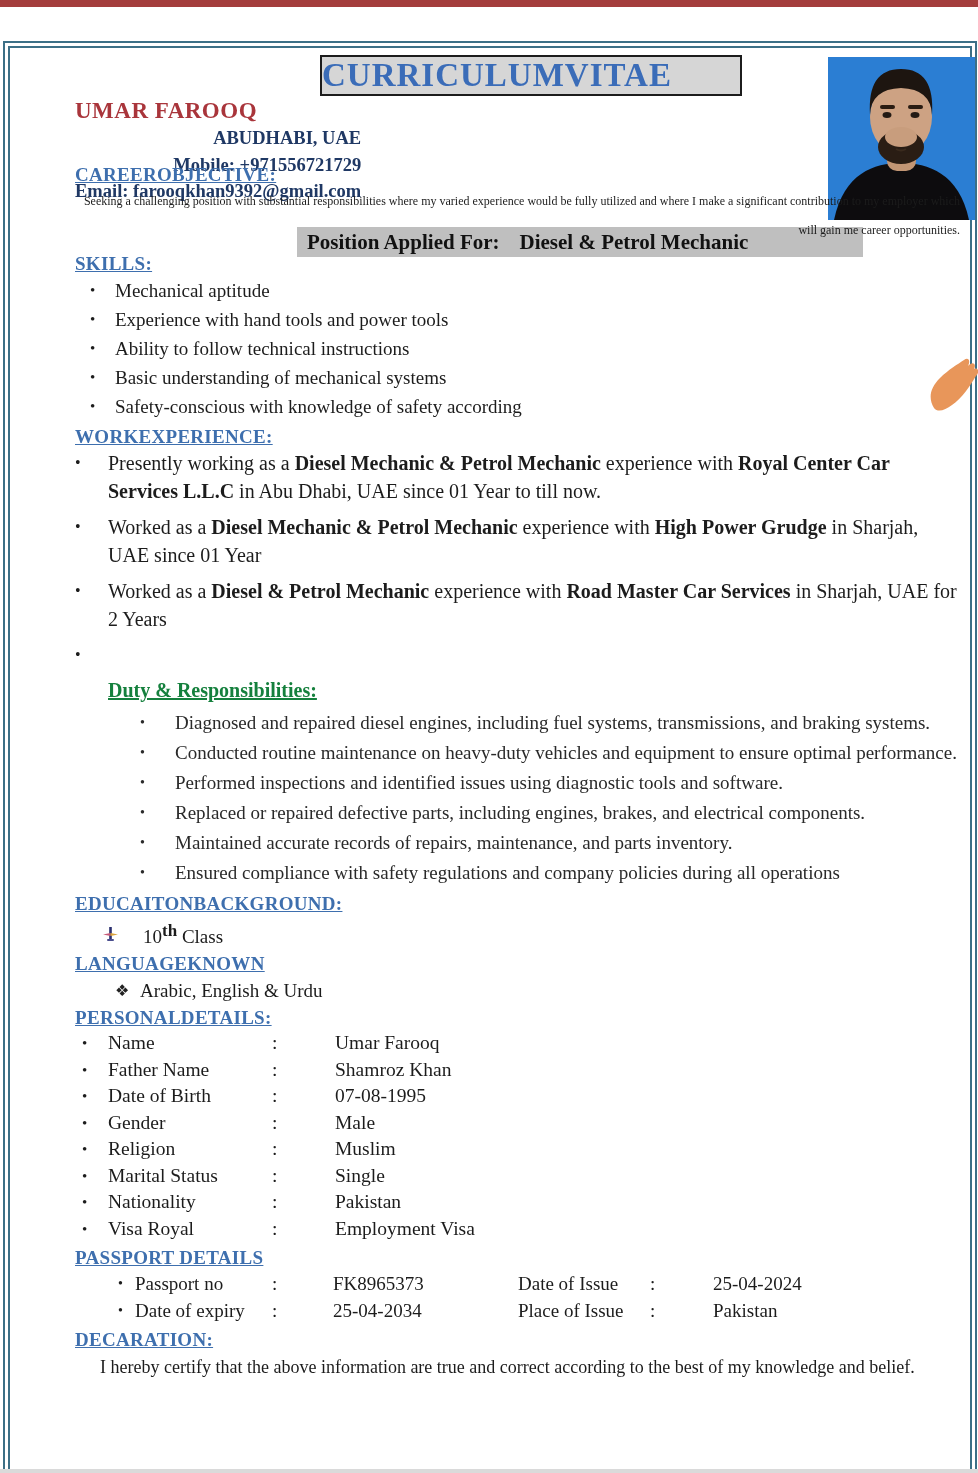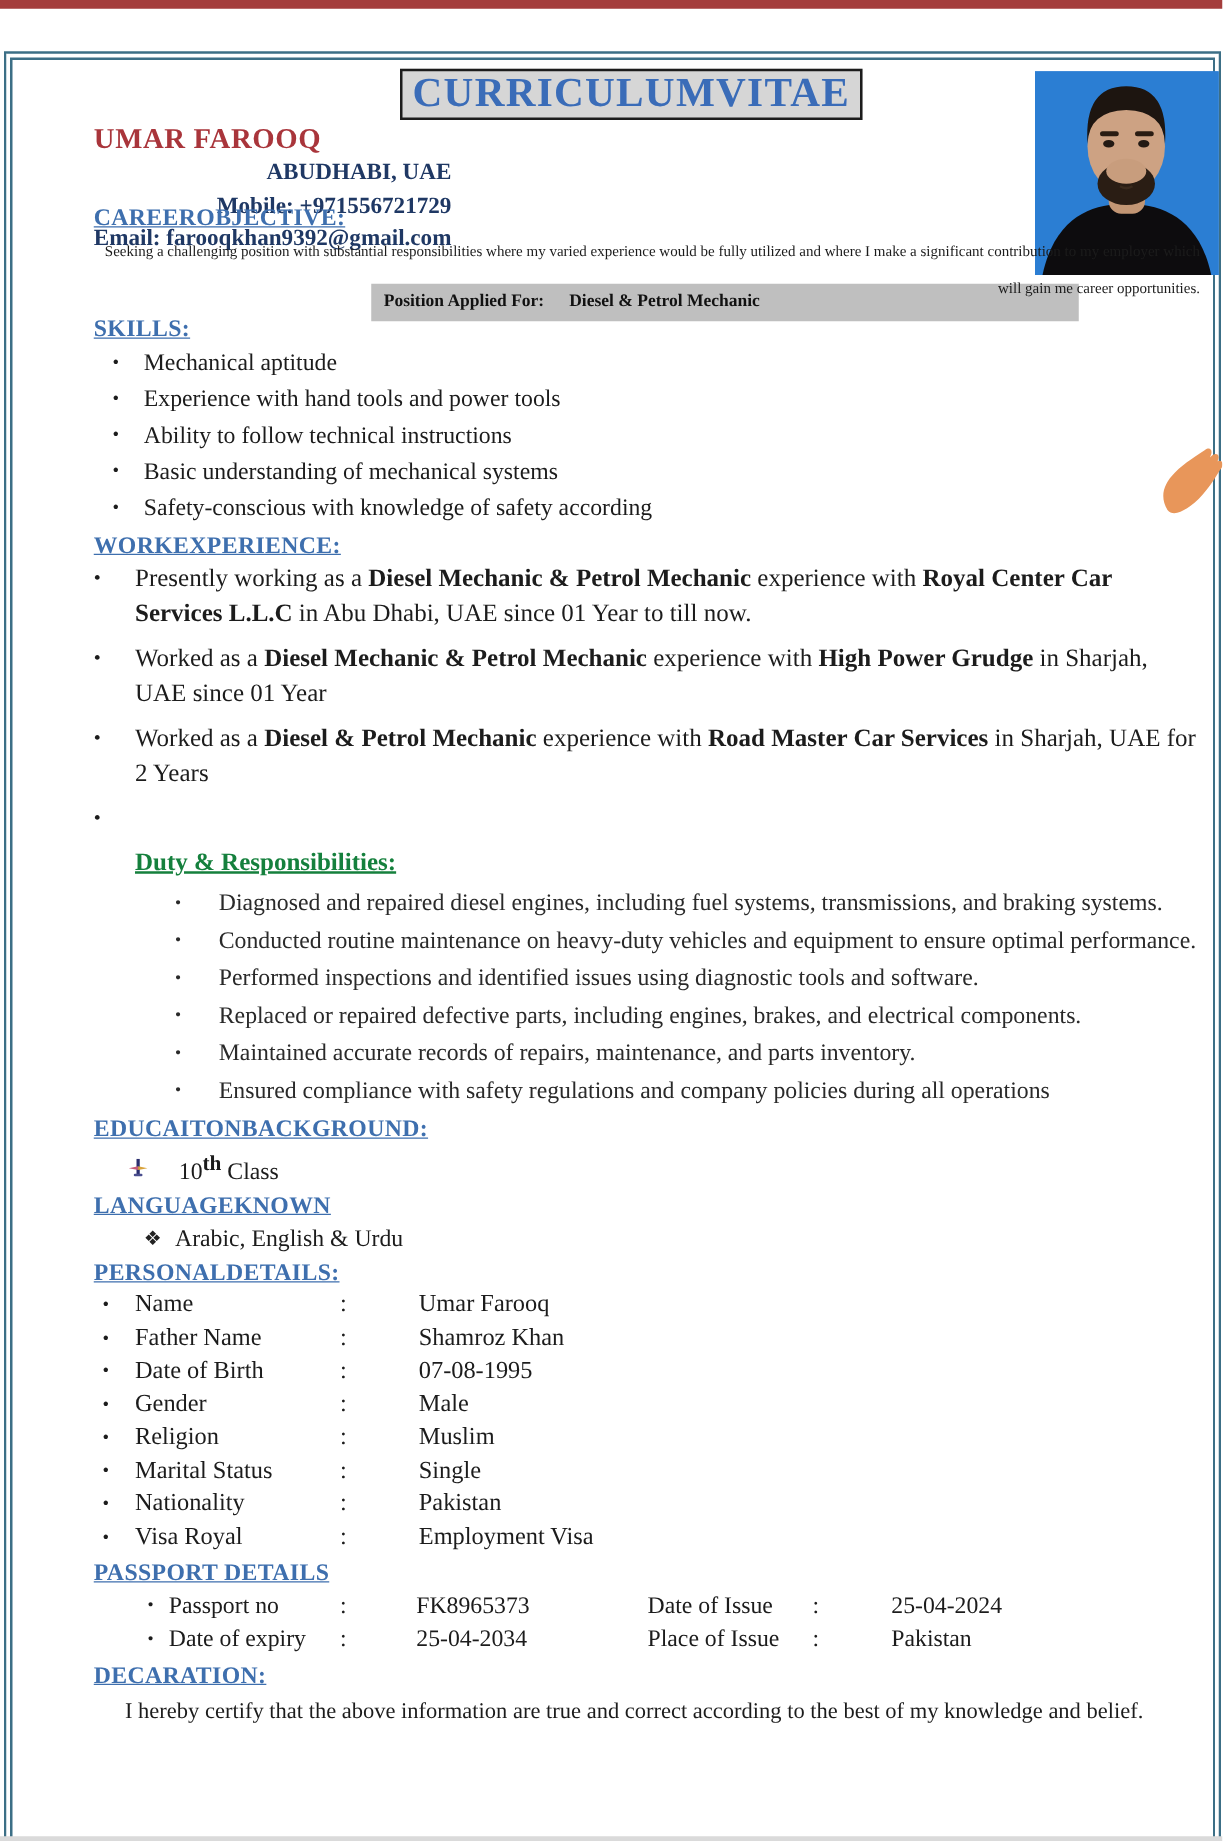--- a/index.html
+++ b/index.html
@@ -11,38 +11,38 @@
   .top-bar{position:absolute;left:0;top:0;width:978px;height:7px;background:#a43d3c;}
   .bottom-strip{position:absolute;left:0;bottom:0;width:978px;height:4px;background:#dadada;}
   
   .frame{
     position:absolute;left:3px;top:41px;right:1px;height:1500px;
     border:7px double #3c6f86;border-bottom:none;box-sizing:border-box;
     pointer-events:none;
   }
   
   .title-box{
-    position:absolute;left:320px;top:55px;width:370px;height:41px;
+    position:absolute;left:320px;top:55px;width:422px;height:41px;
     background:#d6d6d6;border:2px solid #1c1c1c;box-sizing:border-box;
-    display:flex;align-items:center;justify-content:center;
+    display:flex;align-items:center;justify-content:flex-start;
   }
   .title-box span{
     font-size:33px;font-weight:bold;color:#3a6cb8;letter-spacing:1px;line-height:1;
   }
   .photo{
     position:absolute;left:828px;top:57px;width:147px;height:163px;background:#2b7ed3;
   }
   .contact{position:absolute;left:75px;top:97px;}
   .contact .name{font-size:23px;font-weight:bold;color:#a9353b;line-height:28px;letter-spacing:.5px;}
   .contact .line{font-size:18.5px;font-weight:bold;color:#1f3864;line-height:26.5px;text-align:right;}
   .position-bar{
     position:absolute;left:297px;top:227px;width:566px;height:30px;background:#bfbfbf;
     display:flex;align-items:center;padding-left:10px;box-sizing:border-box;
   }
-  .position-bar b{font-size:14px;color:#111;}
+  .position-bar b{font-size:21px;color:#111;}
   .position-bar .pos-val{margin-left:20px;}
   .orange-shape{position:absolute;left:928px;top:358px;width:50px;height:54px;}
   
   .content{
     position:absolute;left:0;top:51px;width:978px;box-sizing:border-box;
     padding:0 18px 0 75px;
   }
   .sections{margin-top:112px;}
   .sec-head{
     font-size:19px;font-weight:bold;color:#3e6fae;line-height:24px;

